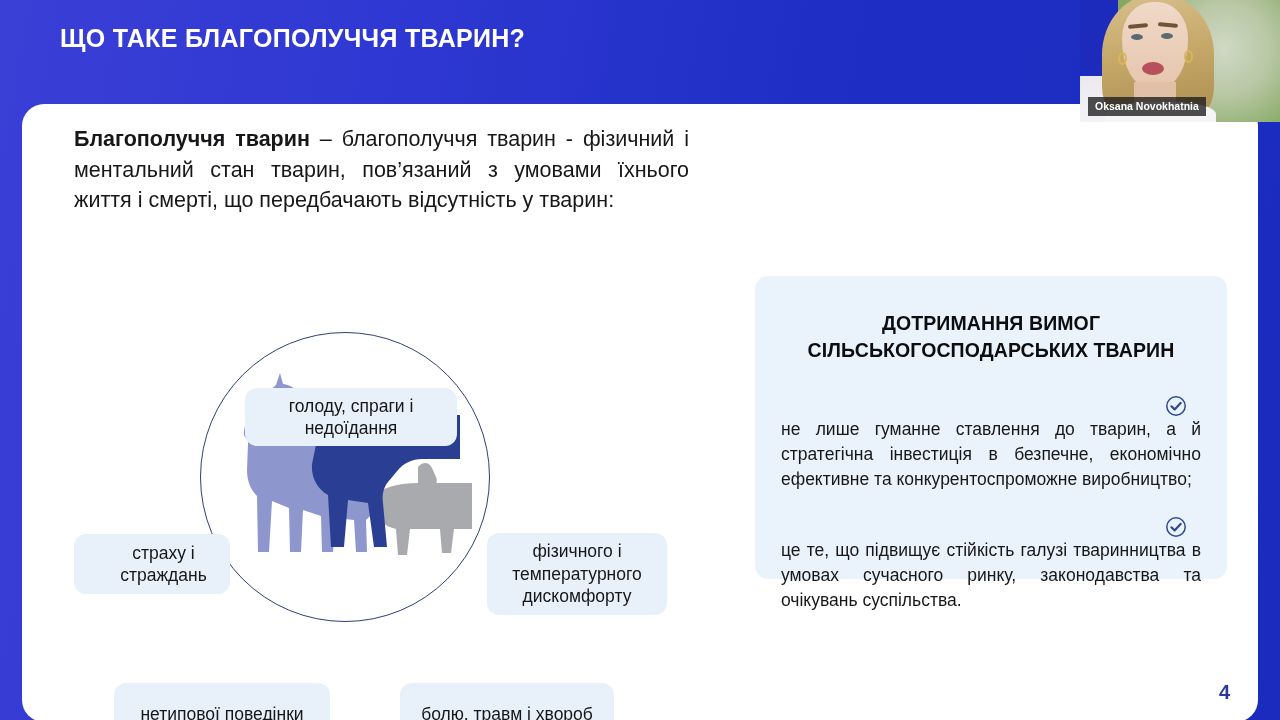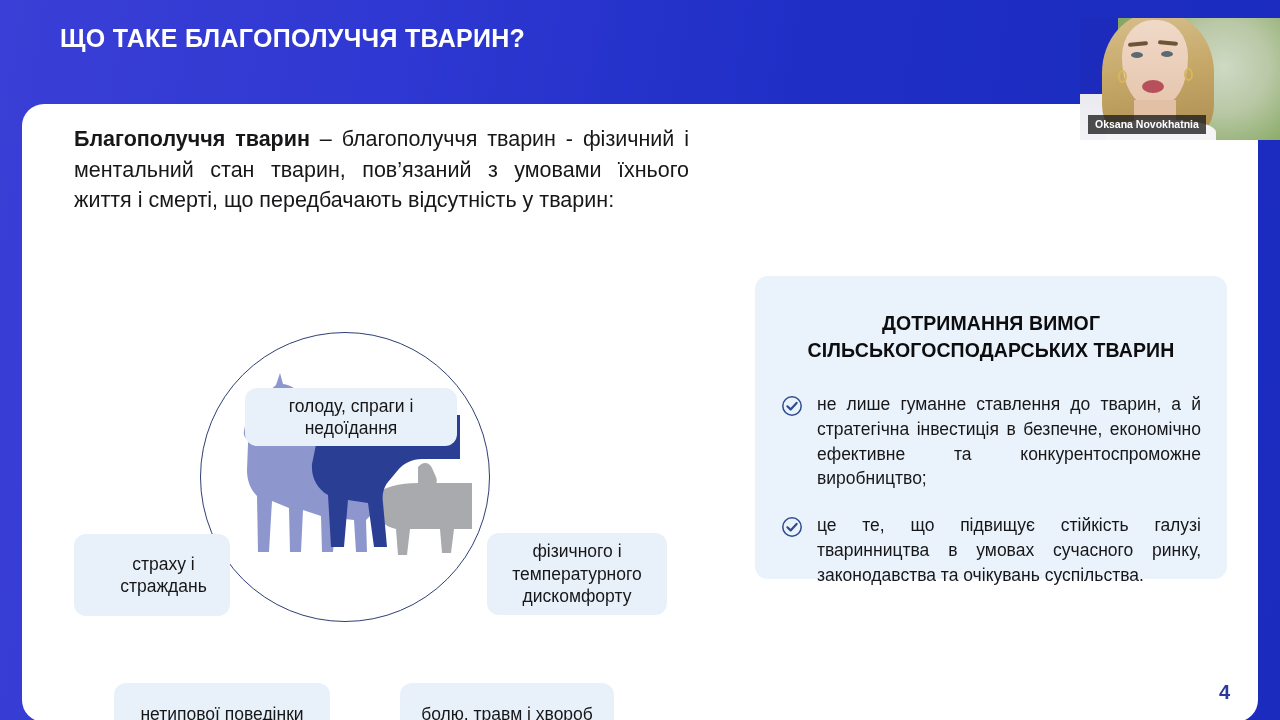--- a/index.html
+++ b/index.html
@@ -66,42 +66,43 @@
     font-size:17.5px;
     line-height:1.28;
     text-align:center;
     display:flex; align-items:center; justify-content:center;
     padding:9px 14px;
   }
   #node-top   { left:193px; top:104px;  width:212px; height:58px; }
   #node-right { left:435px; top:249px;  width:180px; height:82px; }
   #node-bottom-right{ left:348px; top:399px; width:214px; height:62px; }
   #node-bottom-left { left:62px;  top:399px; width:216px; height:62px; }
-  #node-left  { left:22px;  top:250px;  width:156px; height:82px;padding-left:37px; }
+  #node-left  { left:22px;  top:250px;  width:156px; height:60px;padding-left:37px; }
 
   
   #info-panel{
     position:absolute;
     left:733px; top:172px; width:472px; height:303px;
     background:#eaf3fb;
     border-radius:13px;
     padding:34px 26px 0 26px;
   }
   #info-heading{
     text-align:center;
     font-size:19.5px; font-weight:bold; line-height:1.38;
     color:#0d0d10;
     letter-spacing:.1px;
   }
   #info-heading span{ display:block; }
 
   #bullets{ margin-top:28px; }
   .bullet{
-    display:flex; align-items:flex-start;
+    display:flex; align-items:flex-end;
     margin-bottom:22px;
+    flex-direction:column;
   }
   .bullet-icon{
     flex:0 0 auto;
     width:22px; height:22px; margin-right:14px; margin-top:3px;
   }
   .bullet-icon svg{ display:block; width:22px; height:22px; }
   .bullet-text{
     font-size:17.5px; line-height:1.42; color:#17171a;
     text-align:justify; text-justify:inter-word;
     flex:1 1 auto;
@@ -109,21 +110,21 @@
 
   
   #page-number{
     position:absolute; right:28px; bottom:18px;
     font-size:20px; font-weight:bold; color:#2b3a9c;
   }
 
   
   #webcam{
     position:absolute; right:0; top:0; width:200px; height:122px;
-    overflow:hidden; background:#7f9e62;margin-top:18px;
+    overflow:hidden; background:#7f9e62;
   }
   #webcam-bg{
     position:absolute; inset:0;
     background:
       radial-gradient(circle at 72% 40%, #cfd9c4 0%, #b9c8a6 28%, #8fae6d 55%, #6f9450 100%);
   }
   #webcam-wall{
     position:absolute; left:0; top:0; width:38px; height:100%;
     background:linear-gradient(180deg,#1d2bbd 0%,#1d2bbd 62%,#e9e9ef 62%,#f3f3f7 100%);
   }

